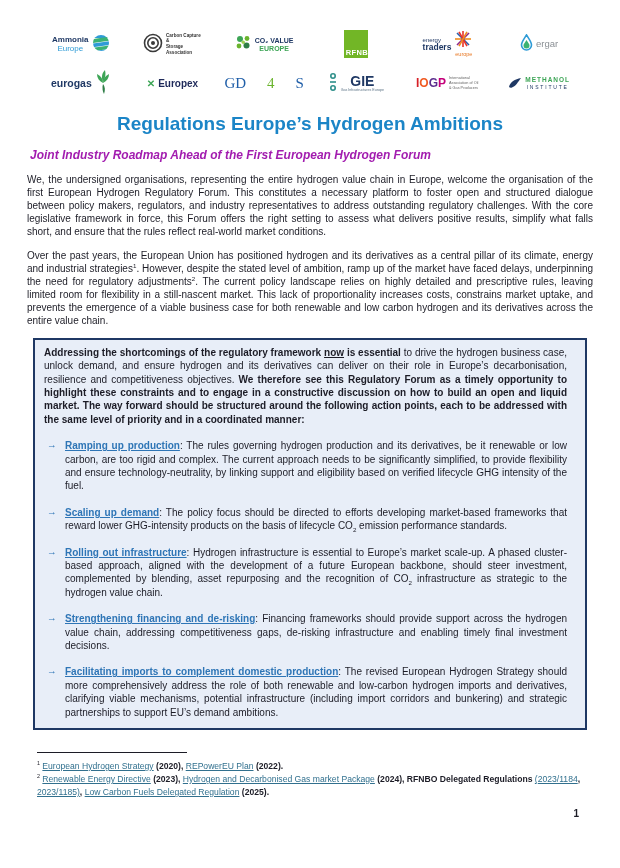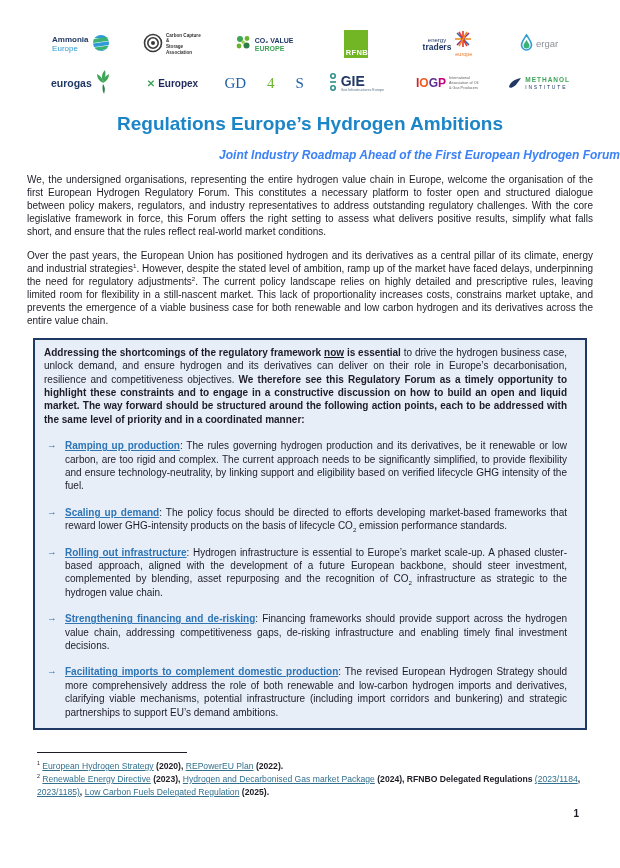--- a/index.html
+++ b/index.html
@@ -6,21 +6,21 @@
   .page{
     position:relative;width:620px;height:868px;margin:0 auto;background:#ffffff;
     font-family:"Liberation Sans",sans-serif;color:#1c1c26;overflow:hidden;
   }
   
   .logo-grid{
     display:grid;grid-template-columns:repeat(6,1fr);row-gap:12px;column-gap:2px;
     padding:30px 36px 0 36px;align-items:center;justify-items:center;
   }
   .logo{display:flex;align-items:center;gap:3px;line-height:1;}
-  .lg-col{display:flex;flex-direction:column;align-items:flex-start;}
+  .lg-col{display:flex;flex-direction:column;align-items:center;}
   .amm-top{color:#1f3864;font-weight:bold;font-size:8px;}
   .amm-bot{color:#2e9bd6;font-size:8px;margin-top:1px;}
   .ccsa-text{font-size:4.6px;color:#333;width:36px;line-height:1.25;font-weight:bold;}
   .co2-top{color:#1f3864;font-weight:bold;font-size:7px;}
   .co2-bot{color:#3da556;font-weight:bold;font-size:7px;margin-top:1px;}
   .eiga-box{width:24px;height:28px;background:#72b626;color:#fff;display:flex;align-items:flex-end;
     padding:2px;font-size:7.5px;font-weight:bold;letter-spacing:.3px;box-sizing:border-box;}
   .ete-energy{font-size:6px;color:#1f3864;}
   .ete-traders{font-size:8.5px;font-weight:bold;color:#1f3864;}
   .ete-europe{font-size:5.5px;color:#e87722;margin-top:1px;align-self:flex-end;}
@@ -39,21 +39,21 @@
   .iogp .li3{color:#5b2d8e;}
   .iogp .li4{color:#c4007a;}
   .iogp-side{font-size:3.8px;color:#666;width:30px;line-height:1.3;}
   .meth-top{font-size:6.5px;font-weight:bold;color:#3da556;letter-spacing:1px;}
   .meth-bot{font-size:5px;color:#1f3864;letter-spacing:1.8px;margin-top:1px;}
   
   .title{
     text-align:center;color:#1b85c7;font-size:19px;font-weight:bold;margin-top:16px;
   }
   .subtitle{
-    text-align:right;color:#3b82f6;font-size:12px;font-weight:bold;font-style:italic;margin-top:5px;padding-left:30px;
+    text-align:left;color:#a21caf;font-size:12px;font-weight:bold;font-style:italic;margin-top:5px;padding-left:30px;
   }
   
   .body-text{padding:0 27px;}
   p.para{margin:11px 0 0 0;font-size:10px;line-height:13px;text-align:justify;}
   sup{font-size:0.62em;line-height:0;vertical-align:super;}
   sub{font-size:0.62em;line-height:0;vertical-align:sub;}
   .b{font-weight:bold;}
   .u{text-decoration:underline;}
   .link{color:#31708e;text-decoration:underline;cursor:pointer;}
   
@@ -133,21 +133,21 @@
       </div>
     </div>
 
     <div class="logo">
       <div class="eiga-box">
         <span>RFNBO</span>
       </div>
     </div>
 
     <div class="logo">
-      <div class="lg-col" style="align-items:center;">
+      <div class="lg-col" style="align-items:flex-start;">
         <span class="ete-energy">energy</span>
         <span class="ete-traders">traders</span>
       </div>
       <div class="lg-col" style="align-items:center;">
         <span>
           <svg width="18" height="18" viewBox="0 0 18 18">
               <g stroke-width="1.6">
                 <line x1="9" y1="1" x2="9" y2="17" stroke="#e8342a"></line>
                 <line x1="1" y1="9" x2="17" y2="9" stroke="#f08c1e"></line>
                 <line x1="3" y1="3" x2="15" y2="15" stroke="#2a61ad"></line>

